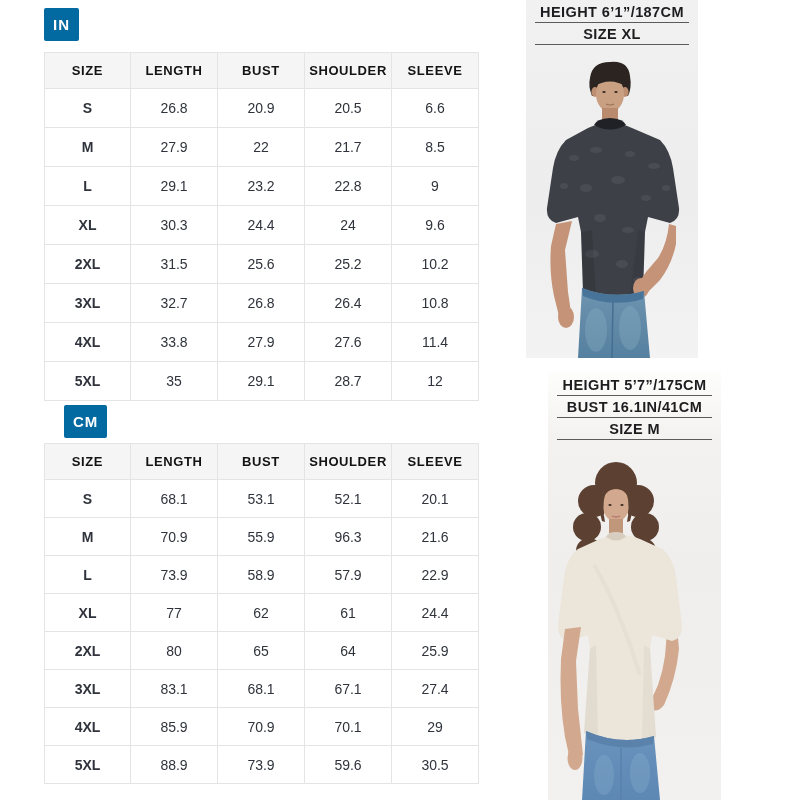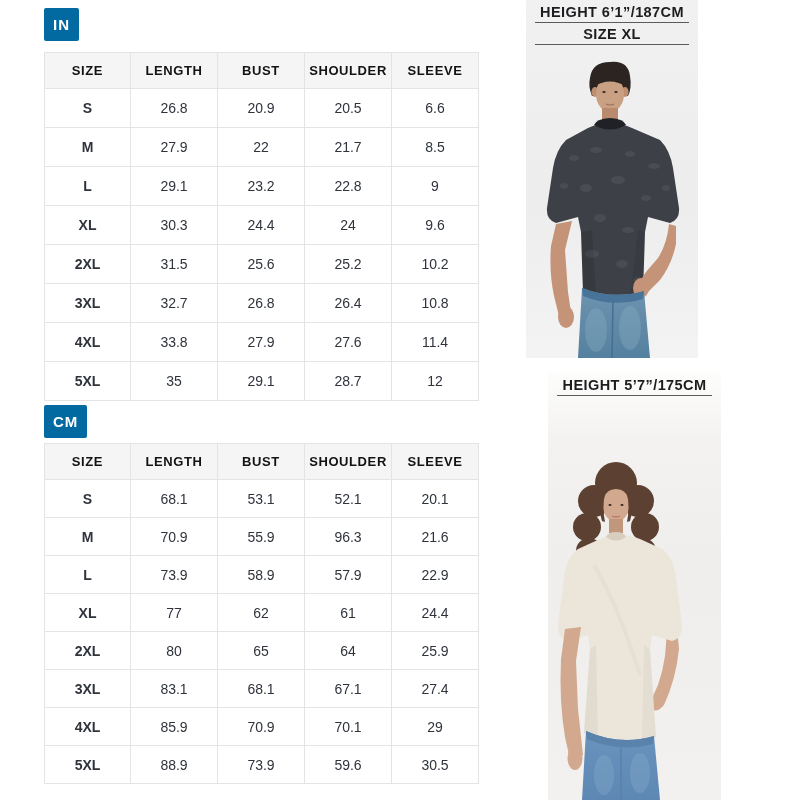--- a/index.html
+++ b/index.html
@@ -5,21 +5,21 @@
   * { margin:0; padding:0; box-sizing:border-box; }
   html,body { width:800px; height:800px; background:#ffffff; overflow:hidden;
               font-family:"Liberation Sans", sans-serif; }
   #page { position:relative; width:800px; height:800px; background:#ffffff; }
 
   
   .unit-badge { position:absolute; left:44px; background:#0369a1; color:#ffffff;
                 font-weight:bold; font-size:15px; letter-spacing:1px;
                 padding:8px 9px; border-radius:2px; }
   .badge-in { top:8px; }
-  .badge-cm { top:405px; }
+  .badge-cm { top:405px;margin-left:20px; }
 
   
   .table-wrap { position:absolute; left:44px; }
   .wrap-in { top:52px; }
   .wrap-cm { top:443px; }
   table.size-table { border-collapse:collapse; table-layout:fixed; width:434px; background:#fff; }
   table.size-table th, table.size-table td { border:1px solid #e4e4e4; text-align:center; vertical-align:middle; }
   table.size-table thead th { background:#f5f5f5; color:#131313; font-size:13px;
                               font-weight:bold; letter-spacing:0.6px; height:36px; }
   table.size-table td { font-size:14px; color:#2f333b; }
@@ -275,20 +275,22 @@
         <path d="M87 243 L86 300" stroke="#467093" stroke-width="1.6"></path>
         <ellipse cx="70" cy="272" rx="11" ry="22" fill="#8db1c7" opacity="0.35"></ellipse>
         <ellipse cx="104" cy="270" rx="11" ry="22" fill="#8db1c7" opacity="0.35"></ellipse>
       </g>
     </svg>
   </div>
 
   <div class="model-card card-female">
     <div class="spec-block">
       <div class="spec-line">HEIGHT  5’7”/175CM</div>
+      <div class="spec-line">BUST  16.1IN/41CM</div>
+      <div class="spec-line">SIZE  M</div>
     </div>
     <svg class="model-svg svg-female" width="156" height="355" viewBox="0 0 156 355">
       <defs>
         <linearGradient id="jeansF" x1="0" y1="0" x2="0" y2="1">
           <stop offset="0" stop-color="#6a93bd"></stop>
             <stop offset="1" stop-color="#5d88b4"></stop>
         </linearGradient>
       </defs>
 
       <g fill="#5c4132">

